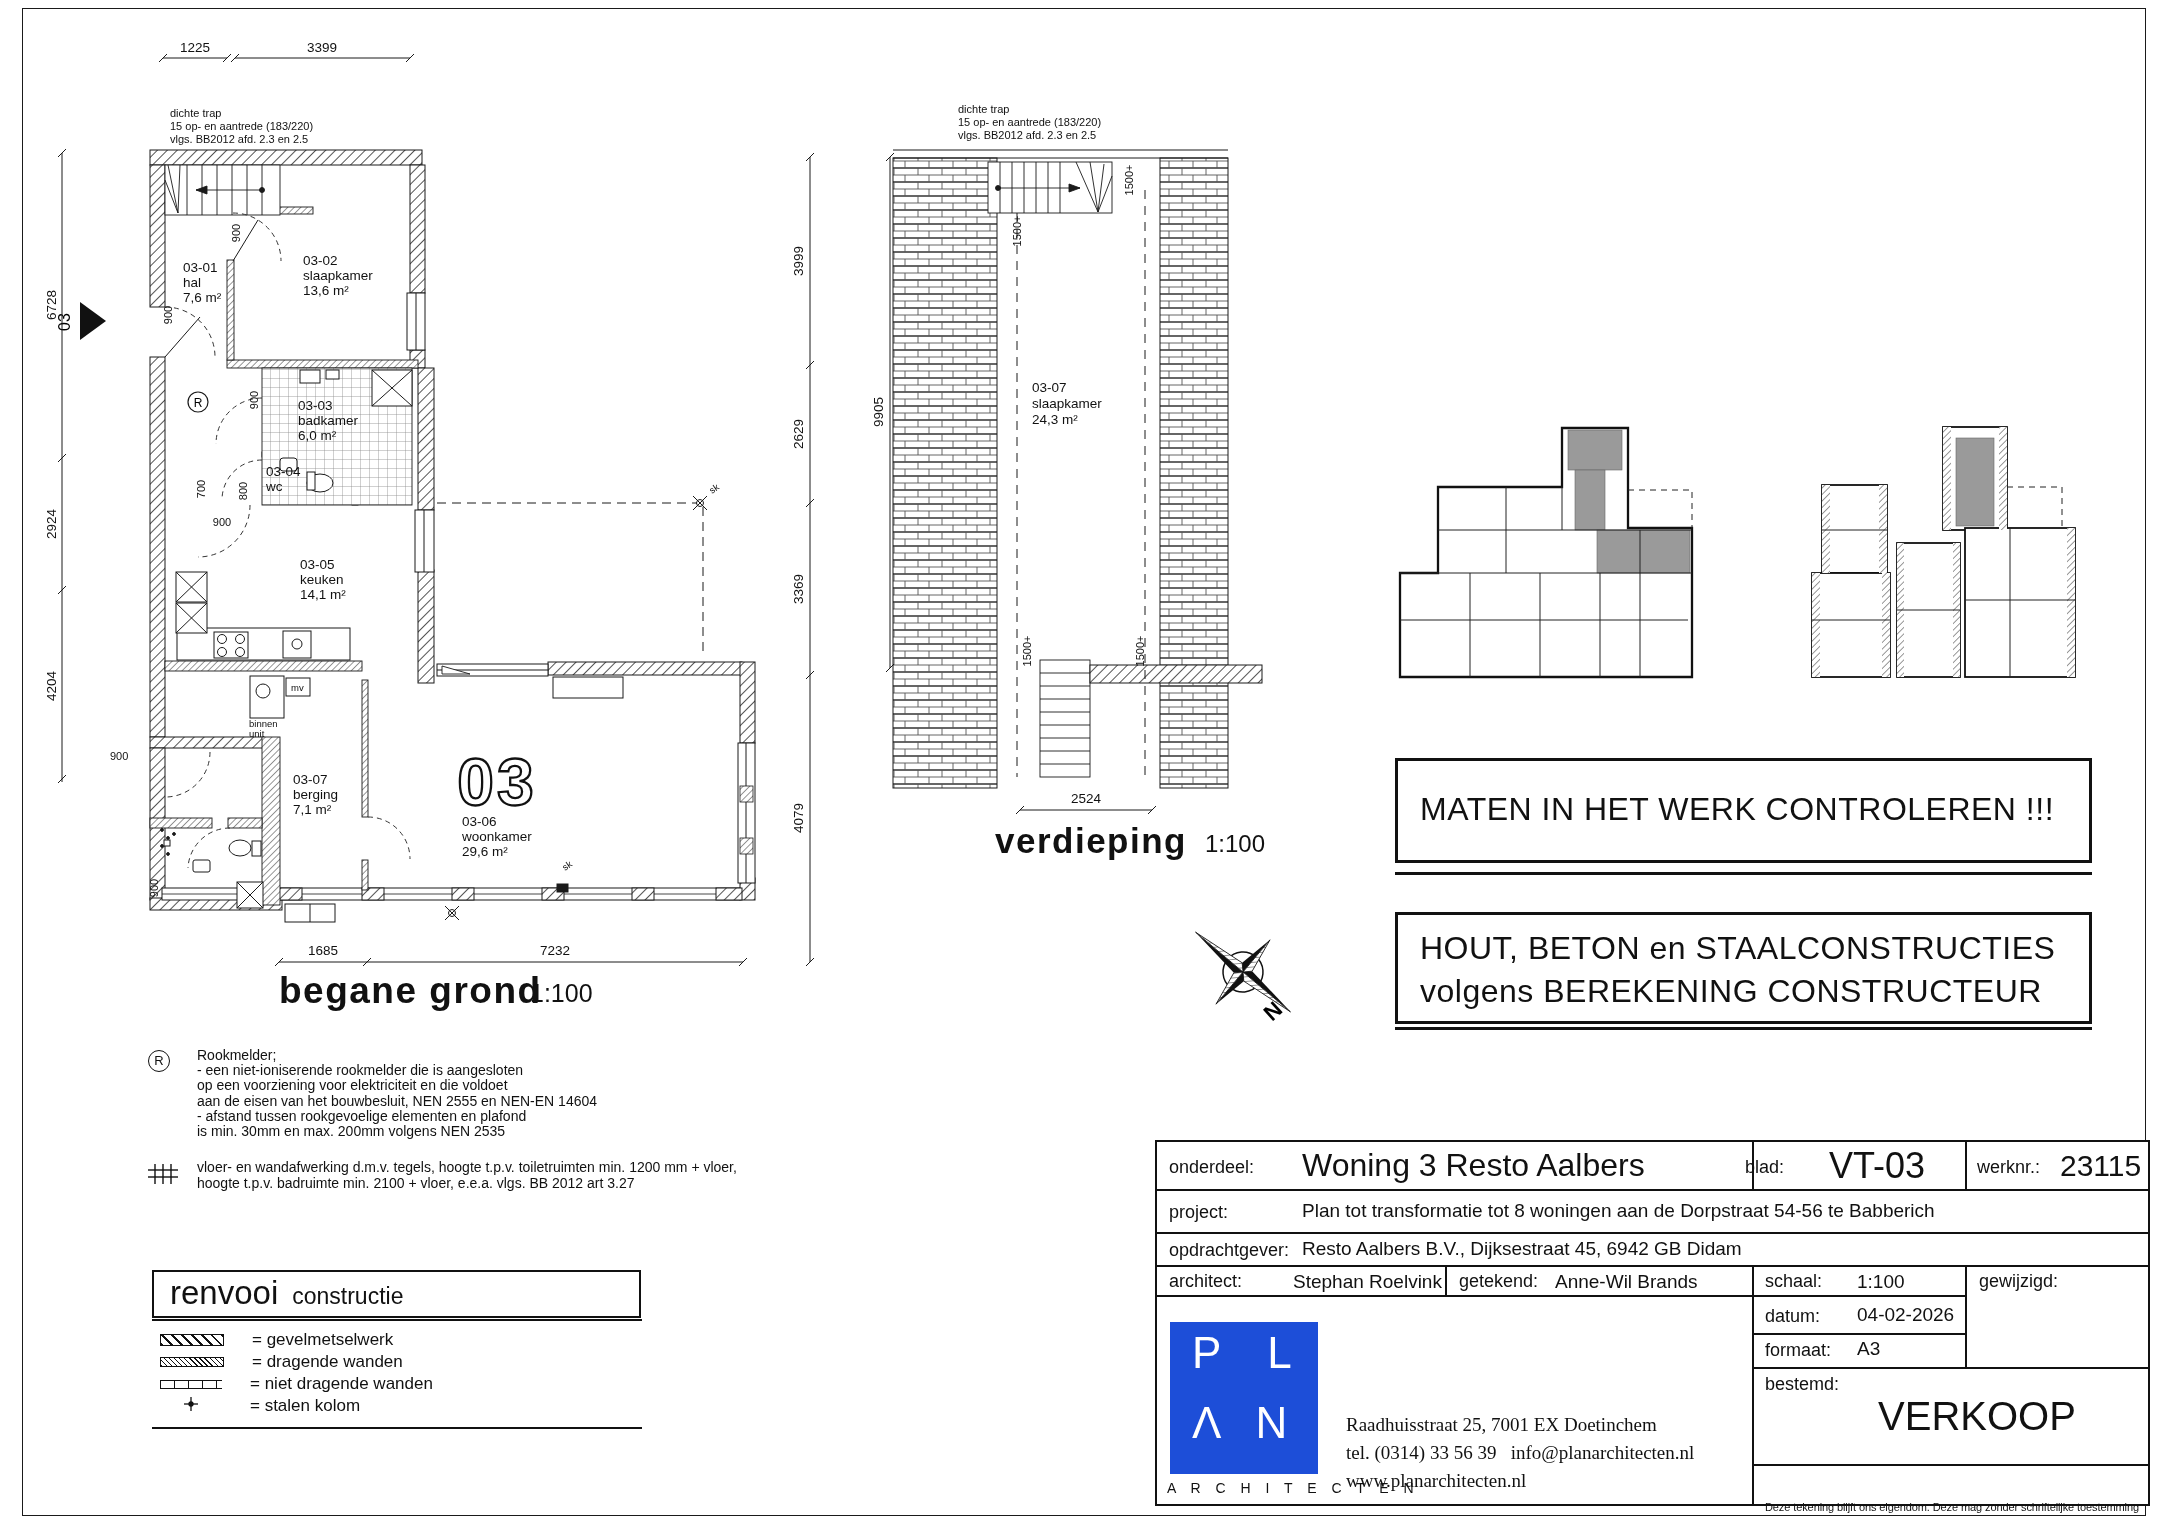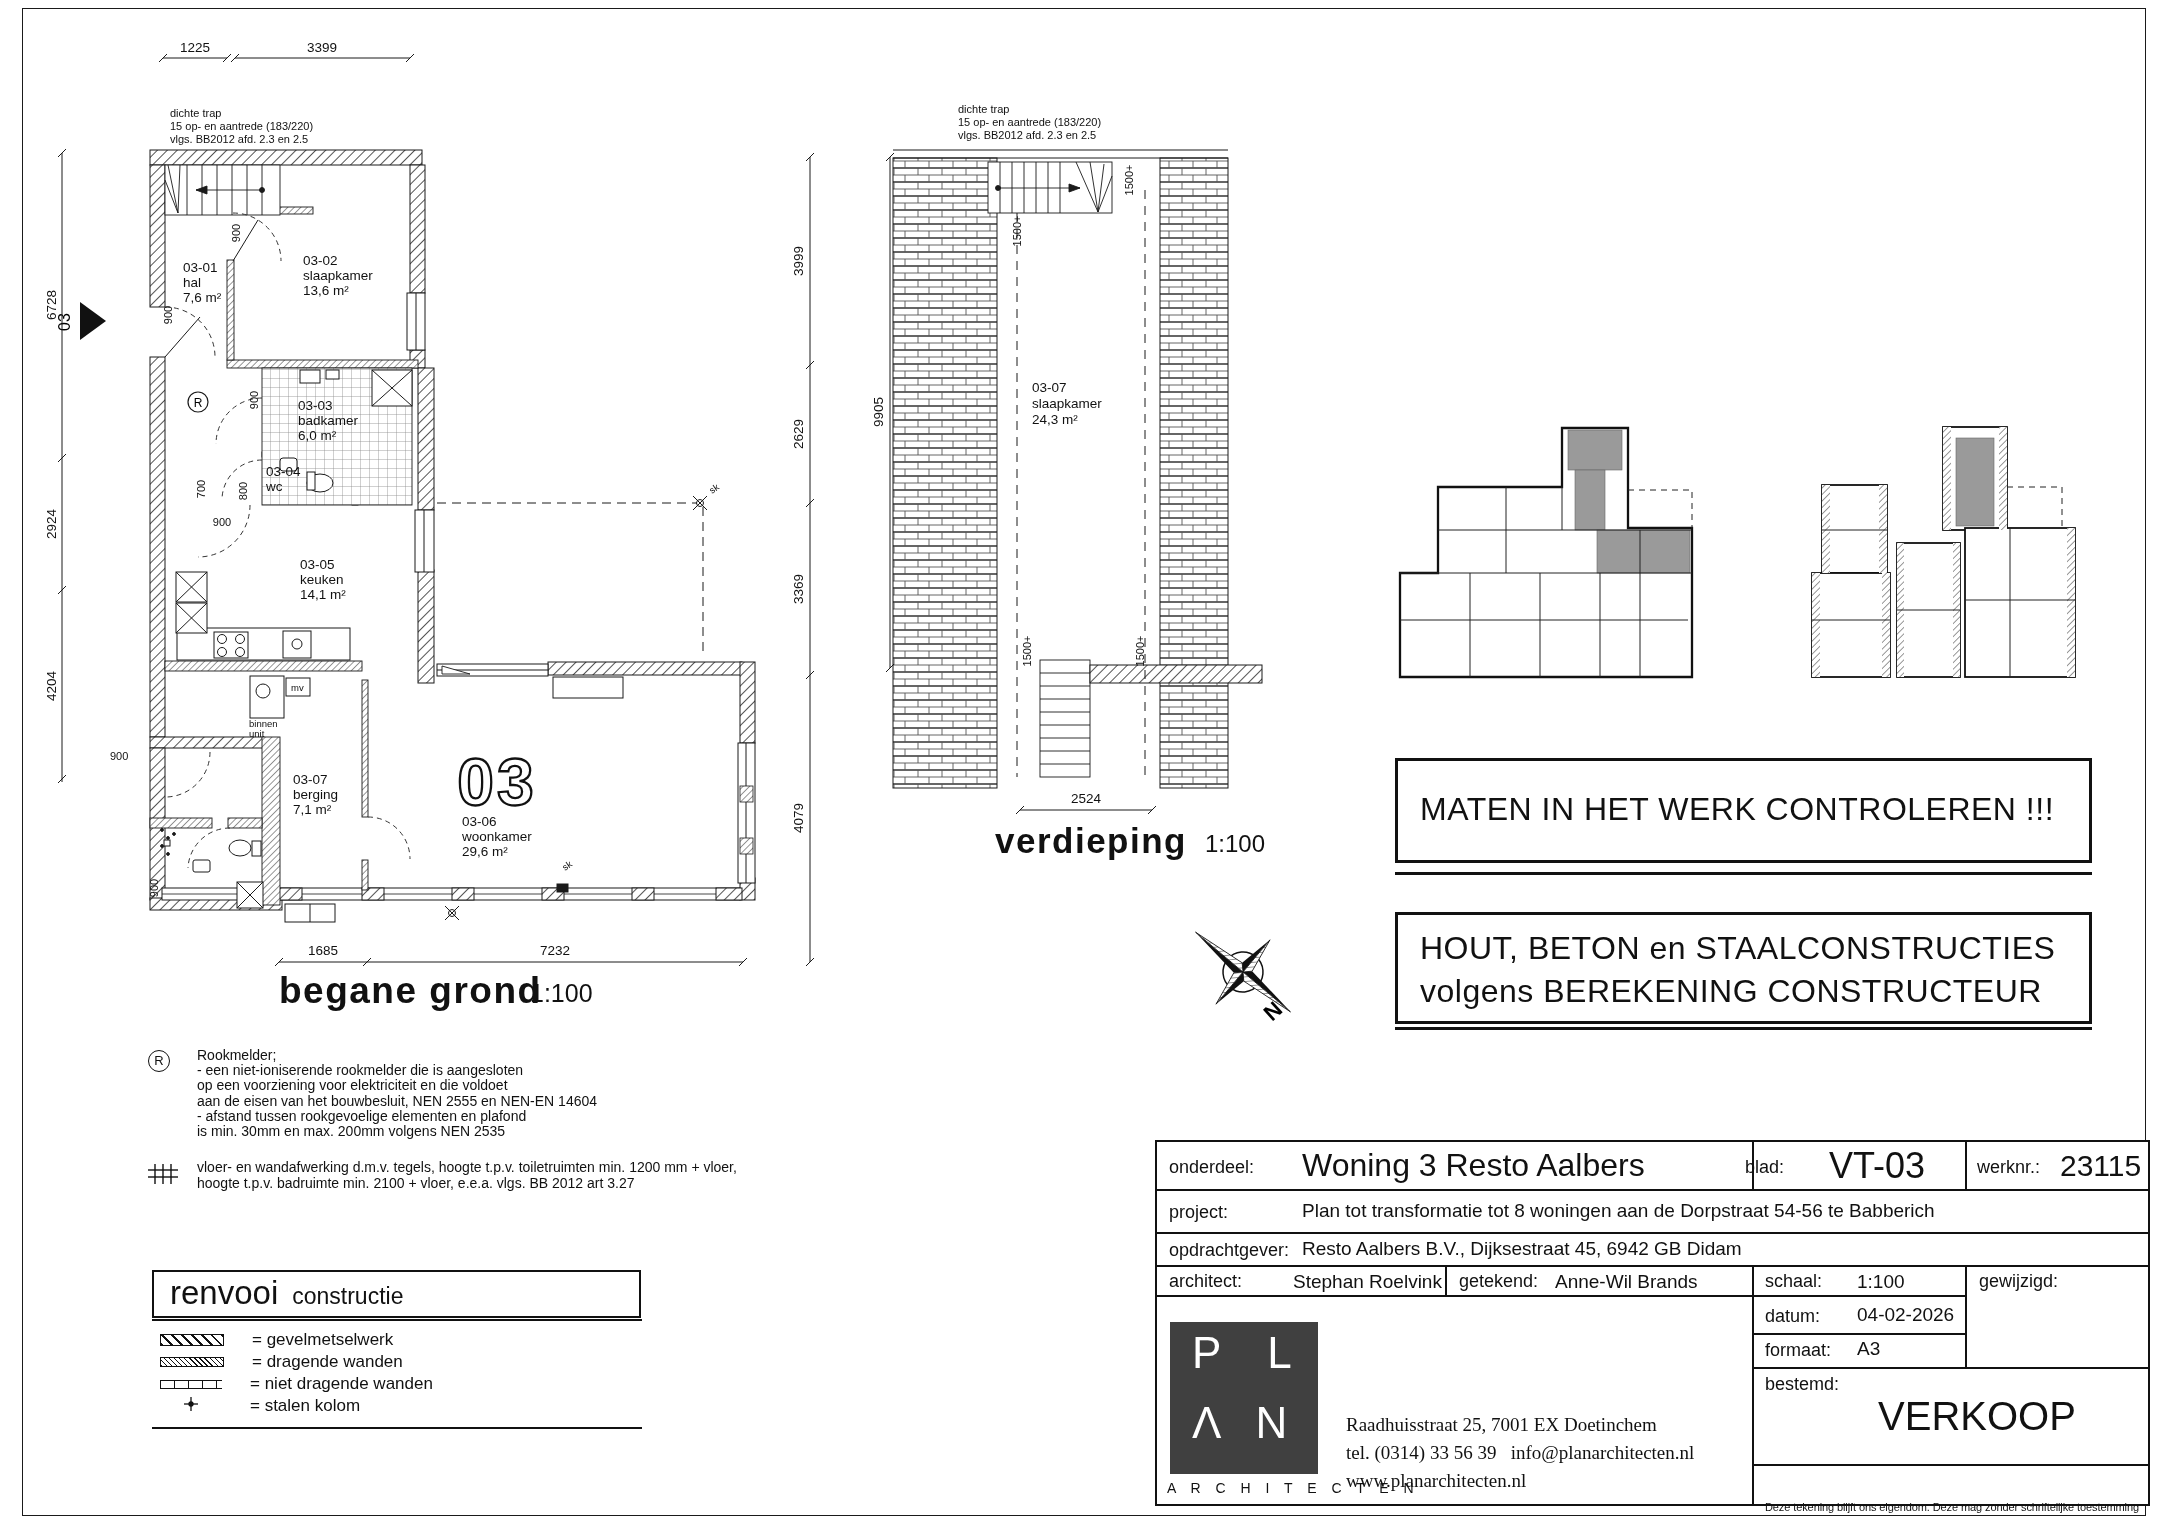--- a/index.html
+++ b/index.html
@@ -29,21 +29,21 @@
   .sw{width:62px;display:inline-block;}
   .sw1{height:10px;border:1.5px solid #111;background:repeating-linear-gradient(45deg,#111 0 1.8px,#fff 1.8px 7px);}
   .sw2{height:8px;border:1px solid #111;background:repeating-linear-gradient(45deg,#111 0 1px,#fff 1px 3.6px);}
   .sw3{height:7px;border-top:1.4px solid #111;border-bottom:1.4px solid #111;background:repeating-linear-gradient(90deg,#111 0 1.5px,#fff 1.5px 6px,#fff 6px 14px);}
   #renvooi-rule{left:152px;top:1427px;width:490px;height:2px;background:#111;}
   
   #tb{left:1155px;top:1140px;width:991px;height:362px;border:2.5px solid #111;background:#fff;}
   .hl,.vl{position:absolute;background:#111;}
   .tbl{position:absolute;font-size:18px;white-space:pre;}
   .tbv{position:absolute;white-space:pre;}
-  #logo{position:absolute;left:13px;top:180px;width:148px;height:152px;background:#404040;}
+  #logo{position:absolute;left:13px;top:180px;width:148px;height:152px;background:#1d4ed8;}
   #logo .l1,#logo .l2{position:absolute;color:#fff;font-size:44px;letter-spacing:46px;left:22px;}
   #logo .l1{top:6px;}
   #logo .l2{top:76px;letter-spacing:34px;}
   #archtxt{position:absolute;left:10px;top:338px;width:156px;font-size:14px;letter-spacing:5.5px;white-space:pre;}
   .addr{position:absolute;left:189px;font-size:19px;white-space:pre;font-family:Liberation Serif, serif;}
   .disc{position:absolute;font-size:11px;line-height:14px;white-space:pre;letter-spacing:-0.1px;}
 </style>
 </head>
 <body>
 

